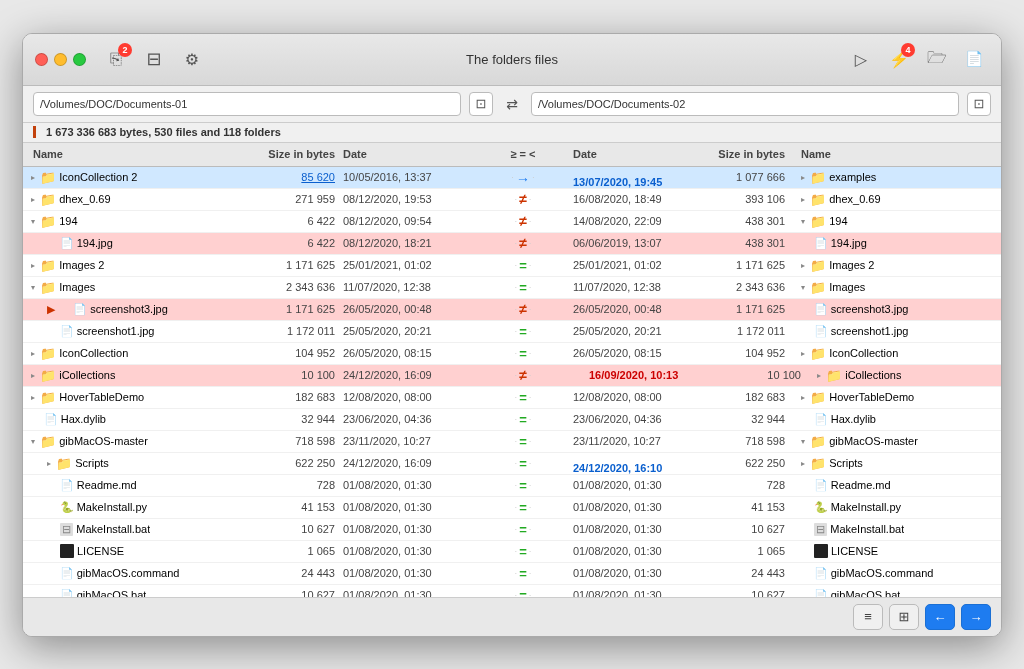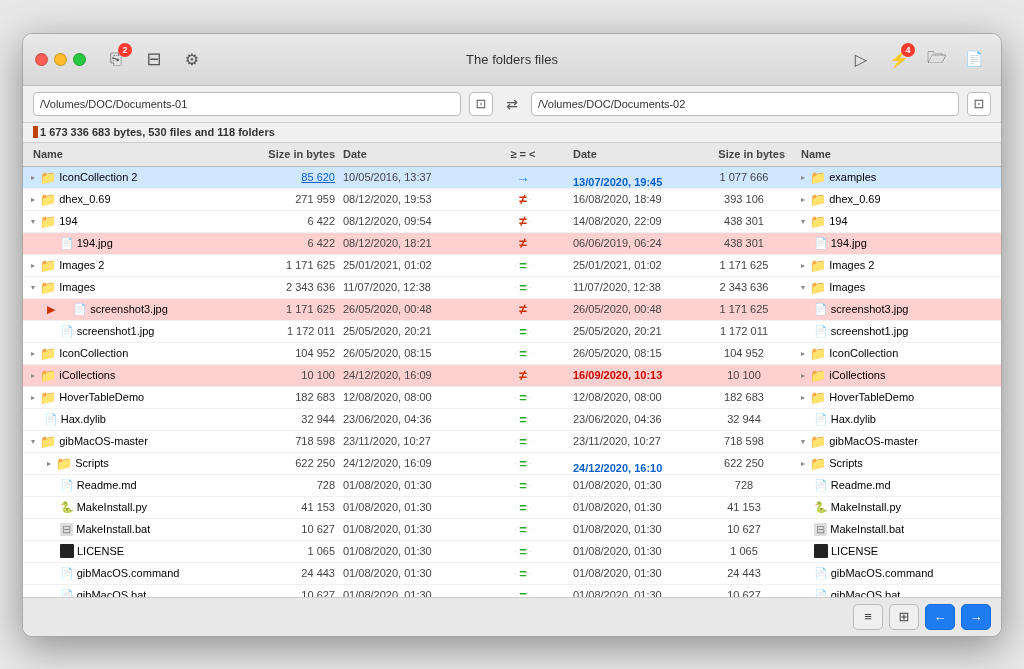--- a/index.html
+++ b/index.html
@@ -138,21 +138,21 @@
     }
     .stats-bar {
       display: flex;
       padding: 3px 10px 4px;
       background: #f0f0f0;
       border-bottom: 1px solid #ccc;
       font-size: 11px;
       color: #333;
     }
     .stats-left { flex: 1; padding-right: 10px; }
-    .stats-right { flex: 1; padding-left: 2px; border-left: 5px solid #c2410c; }
+    .stats-right { flex: 1; padding-left: 10px; border-left: 3px solid #c2410c; }
     .stats-text { font-weight: 600; }
     .column-header {
       display: flex;
       align-items: center;
       background: #e8e8e8;
       border-bottom: 1px solid #bbb;
       padding: 3px 0;
       font-size: 11px;
       font-weight: 600;
       color: #444;
@@ -210,25 +210,25 @@
       display: flex;
       align-items: center;
       justify-content: center;
       gap: 2px;
     }
     .cell-date-right {
       width: 130px;
       flex-shrink: 0;
       color: #444;
     }
-    .cell-date-right.red { color: #cc0000; font-weight: 600; }
+    .cell-date-right.red { color: #cc0000; font-weight: 600; margin-left: 16px; }
     .cell-date-right.blue { color: #0a5fce; font-weight: 600; margin-top: 10px; }
     .cell-size-right {
       width: 90px;
-      text-align: center;
+      text-align: right;
       padding-right: 8px;
       flex-shrink: 0;
       color: #444;
     }
     .cell-name-right {
       flex: 1;
       padding-left: 8px;
       display: flex;
       align-items: center;
       gap: 3px;
@@ -391,21 +391,21 @@
       <span class="name-text">194.jpg</span>
     </div>
     <div class="cell-size ">6 422</div>
     <div class="cell-date">08/12/2020, 18:21</div>
 
     <div class="cell-arrows">
       <span style="color:#ccc; font-size:8px;">·</span>
       <span style="color:#cc3300; font-size:14px; font-weight:bold;">≠</span>
       <span style="color:#ccc; font-size:8px;">·</span>
     </div>
-    <div class="cell-date-right ">06/06/2019, 06:24</div>
+    <div class="cell-date-right ">06/06/2019, 13:07</div>
     <div class="cell-size-right">438 301</div>
     <div class="cell-name-right">
       <span style="width:10px; display:inline-block;"></span>
       <span style="color:#aaa; font-size:11px;">📄</span>
       <span class="name-text">194.jpg</span>
     </div>
   </div>
       <div class="file-row ">
     <div class="cell-name-left" style="padding-left: 8px;">
 

